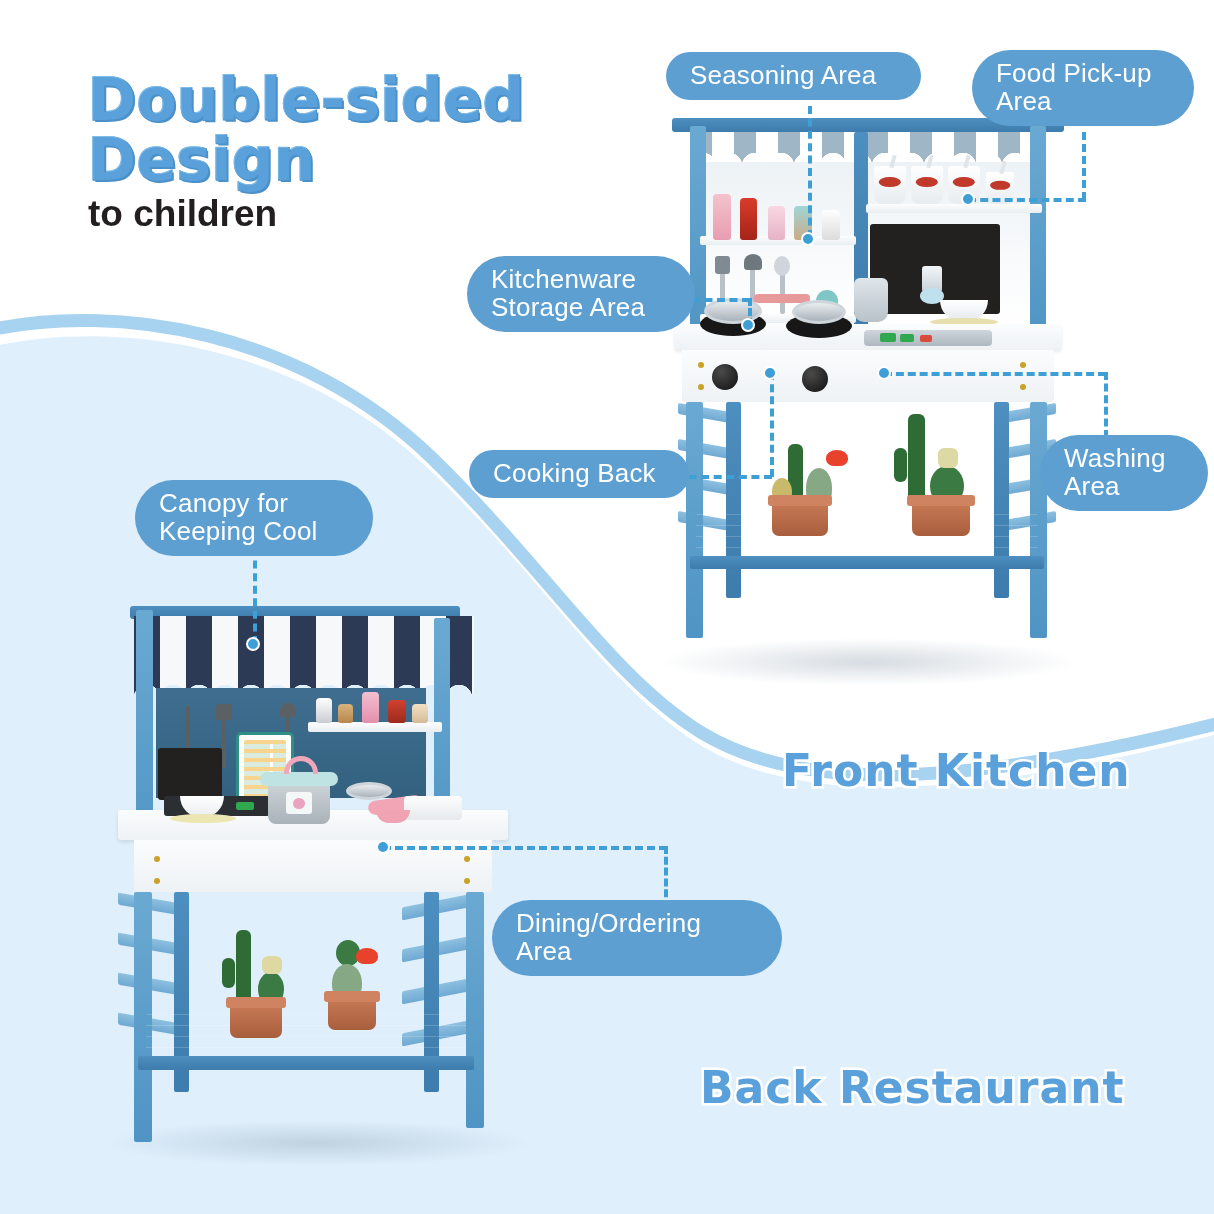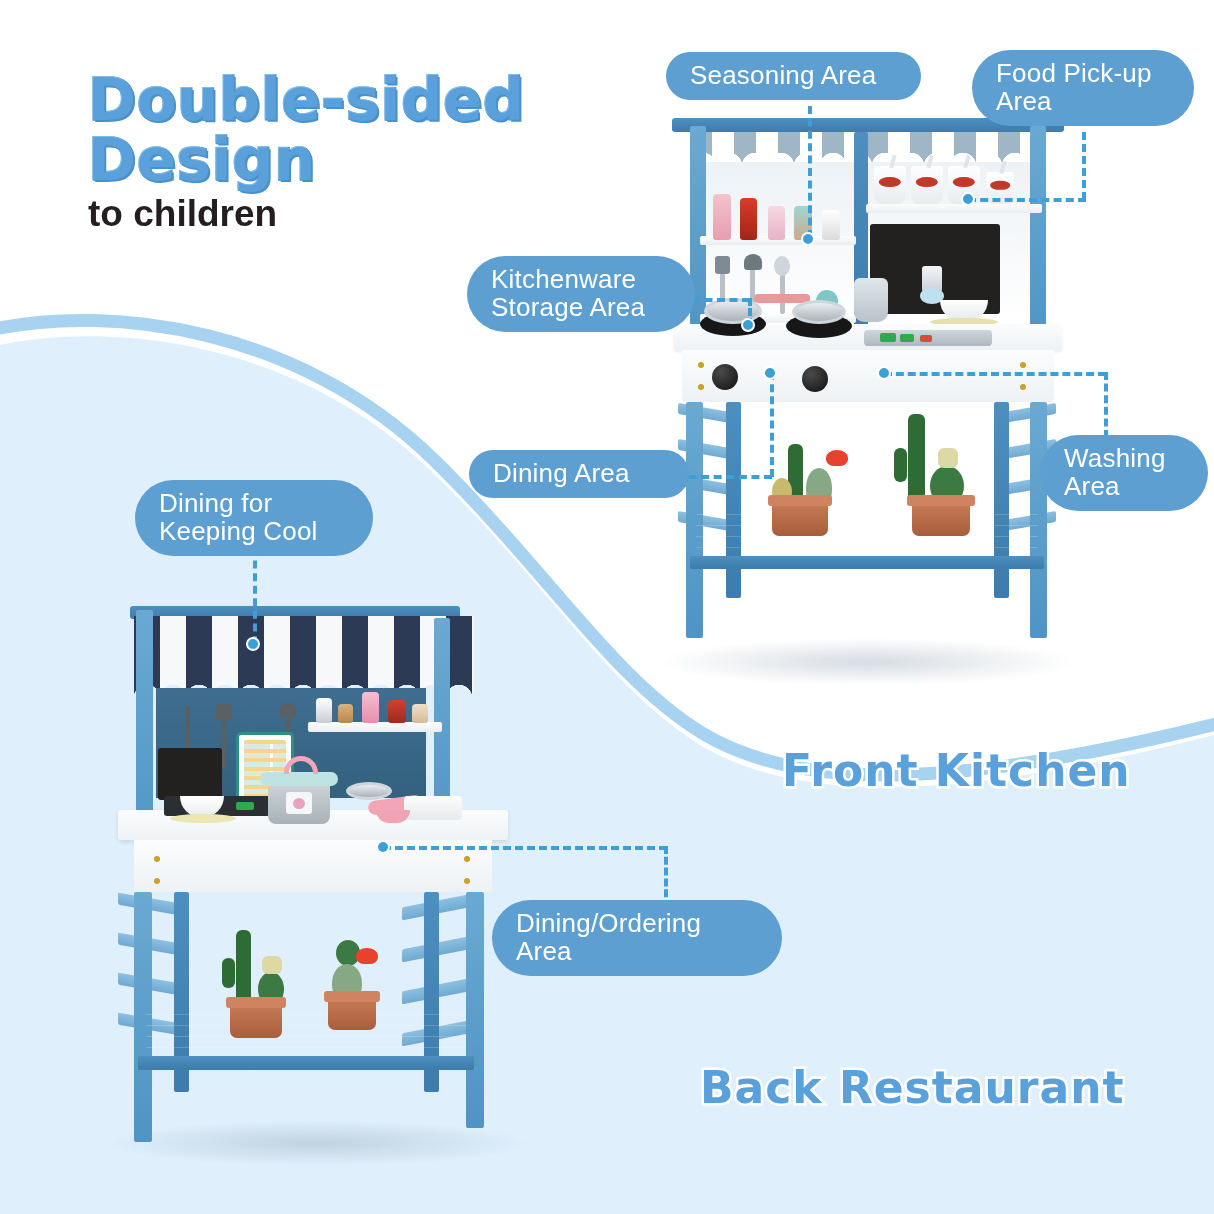--- a/index.html
+++ b/index.html
@@ -451,24 +451,24 @@
   <div class="dot" style="left:376px; top:840px;"></div>
 
   <div class="pill" id="pill-seasoning" style="left:666px; top:52px; width:255px;">Seasoning Area</div>
 
   <div class="pill" id="pill-food-pickup" style="left:972px; top:50px; width:222px;">Food Pick-up
 Area</div>
 
   <div class="pill" id="pill-kitchenware" style="left:467px; top:256px; width:228px;">Kitchenware
 Storage Area</div>
 
-  <div class="pill" id="pill-cooking" style="left:469px; top:450px; width:220px;">Dining Area</div>
+  <div class="pill" id="pill-cooking" style="left:469px; top:450px; width:220px;">Cooking Back</div>
 
   <div class="pill" id="pill-washing" style="left:1040px; top:435px; width:168px;">Washing
 Area</div>
 
-  <div class="pill" id="pill-canopy" style="left:135px; top:480px; width:238px;">Dining for
+  <div class="pill" id="pill-canopy" style="left:135px; top:480px; width:238px;">Canopy for
 Keeping Cool</div>
 
   <div class="pill" id="pill-dining" style="left:492px; top:900px; width:290px;">Dining/Ordering
 Area</div>
 
 </div>
 
 </body></html>

